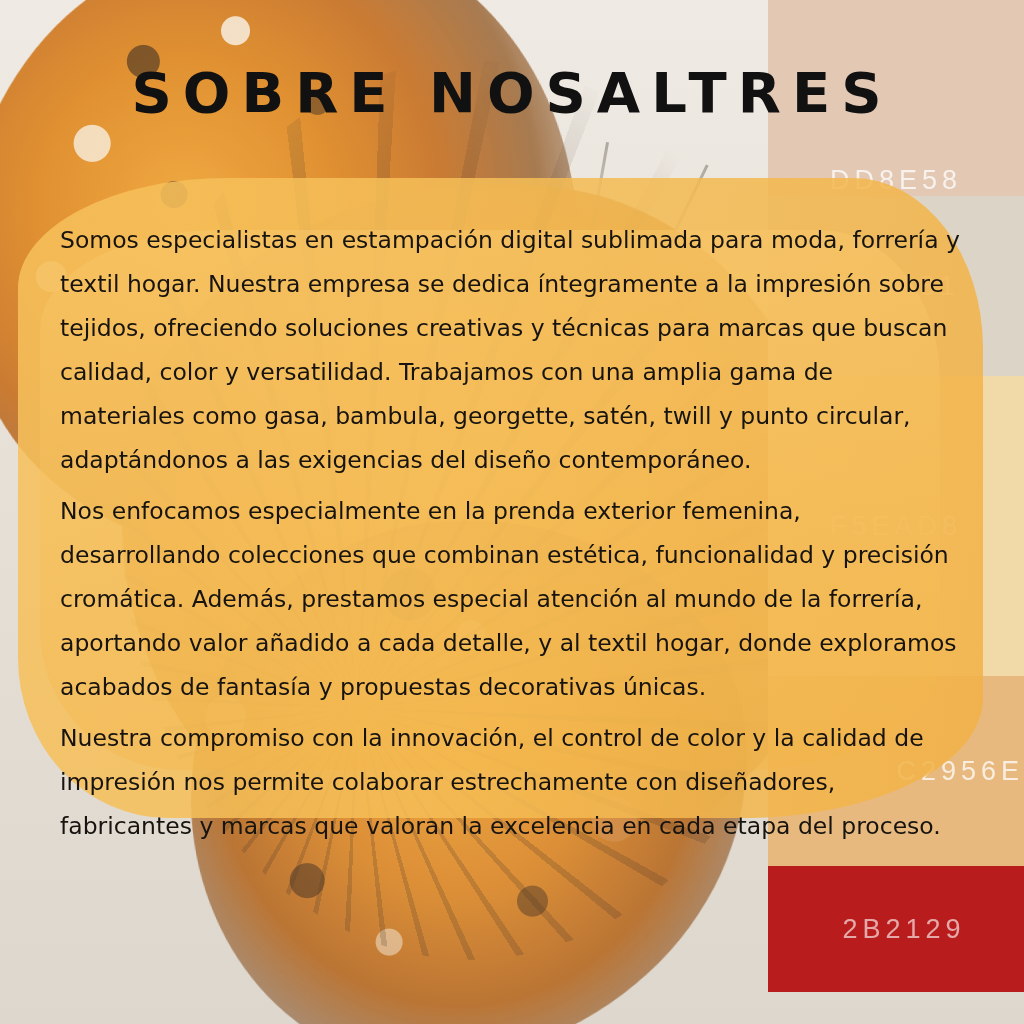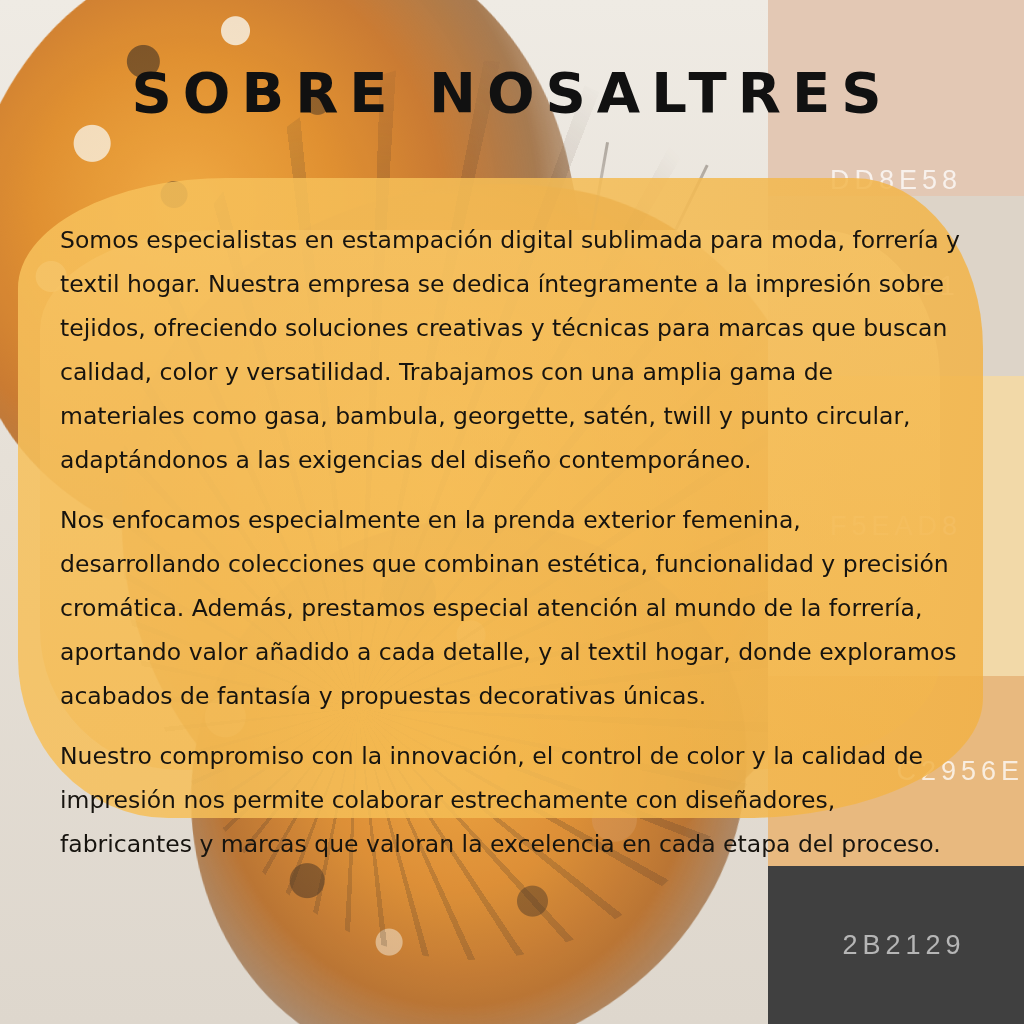--- a/index.html
+++ b/index.html
@@ -177,21 +177,21 @@
     text-align: left;
     font-family: "DejaVu Sans", sans-serif;
     font-size: 23.5px;
     line-height: 44px;
     color: #17140f;
   }
   .body-copy p {
     margin: 0;
   }
   .body-copy p + p {
-    margin-top: 16px;
+    margin-top: 7px;
   }
 </style>
 </head>
 <body>
 
 <div id="poster">
 
   <div class="bg-base"></div>
 
   <div class="art">
@@ -210,29 +210,29 @@
     </div>
     <div class="swatch light" style="height:180px;background:#ddd4c8;">
       <span class="code">7D8A81</span>
     </div>
     <div class="swatch light" style="height:300px;background:#f2d9a8;">
       <span class="code">F5EAD8</span>
     </div>
     <div class="swatch light" style="height:190px;background:#e8b97f;justify-content:flex-end;">
       <span class="code">C2956E</span>
     </div>
-    <div class="swatch dark" style="height:158px;background:#404040;padding-left:16px;">
+    <div class="swatch dark" style="height:126px;background:#b91c1c;padding-left:16px;">
       <span class="code">2B2129</span>
     </div>
   </div>
 
   <div class="sweep"></div>
   <div class="sweep-2"></div>
 
   <div class="title">SOBRE NOSALTRES</div>
 
   <div class="body-copy">
     <p>Somos especialistas en estampación digital sublimada para moda, forrería y textil hogar. Nuestra empresa se dedica íntegramente a la impresión sobre tejidos, ofreciendo soluciones creativas y técnicas para marcas que buscan calidad, color y versatilidad. Trabajamos con una amplia gama de materiales como gasa, bambula, georgette, satén, twill y punto circular, adaptándonos a las exigencias del diseño contemporáneo.</p>
     <p>Nos enfocamos especialmente en la prenda exterior femenina, desarrollando colecciones que combinan estética, funcionalidad y precisión cromática. Además, prestamos especial atención al mundo de la forrería, aportando valor añadido a cada detalle, y al textil hogar, donde exploramos acabados de fantasía y propuestas decorativas únicas.</p>
-    <p>Nuestro compromiso con la innovación, el control de color y la calidad de impresión nos permite colaborar estrechamente con diseñadores, fabricantes y marcas que valoran la excelencia en cada etapa del proceso.</p>
+    <p>Nuestra compromiso con la innovación, el control de color y la calidad de impresión nos permite colaborar estrechamente con diseñadores, fabricantes y marcas que valoran la excelencia en cada etapa del proceso.</p>
   </div>
 
 </div>
 
 </body></html>

